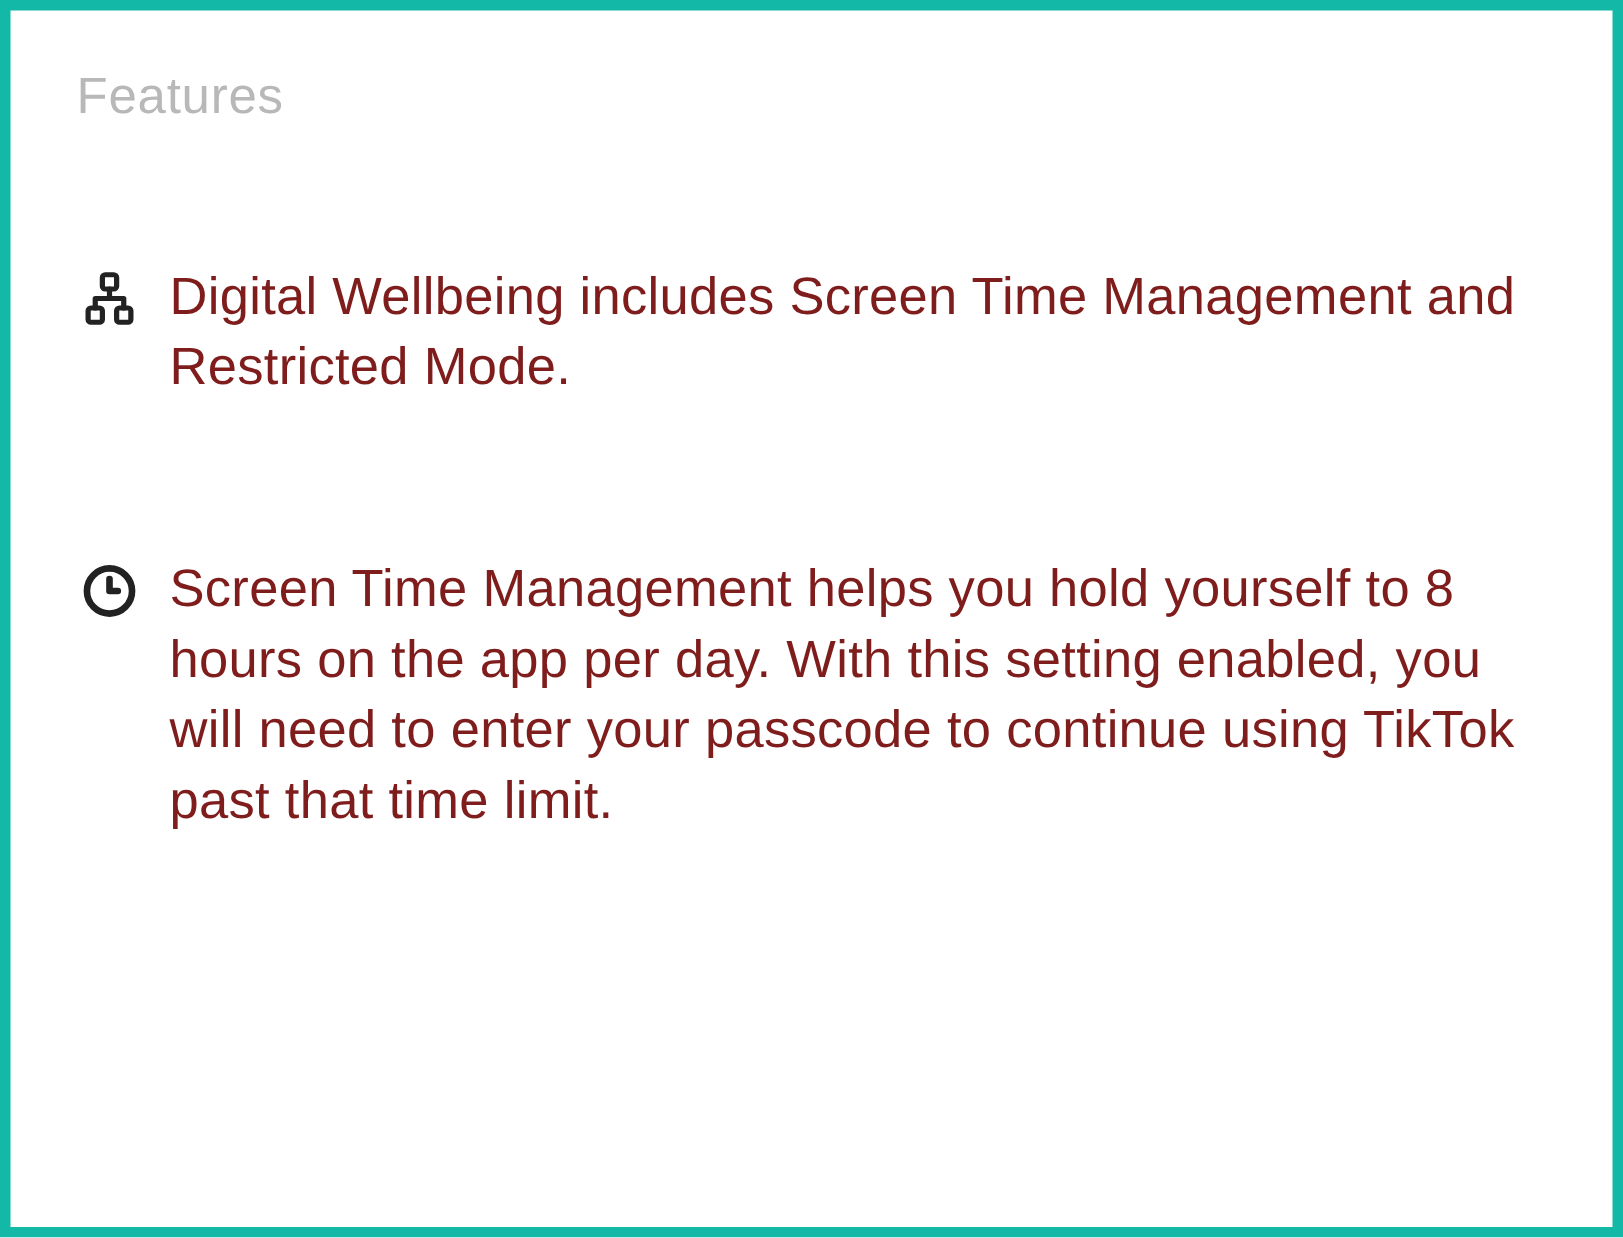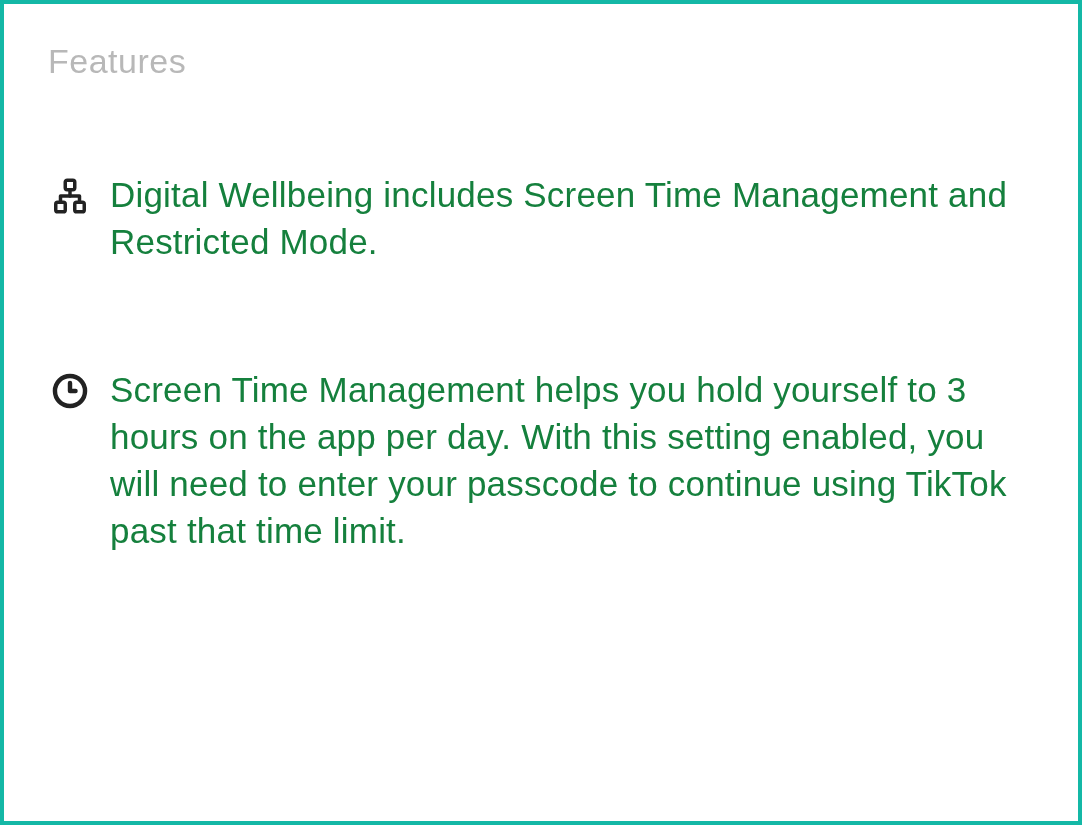--- a/index.html
+++ b/index.html
@@ -9,21 +9,21 @@
     }
     body {
       font-family: -apple-system, BlinkMacSystemFont, "Segoe UI", Helvetica, Arial, sans-serif;
       background: #ffffff;
       width: 1082px;
       height: 825px;
     }
     .container {
       width: 1082px;
       height: 825px;
-      border: 4px solid #14b8a6;
+      border: 7px solid #14b8a6;
       padding: 38px 44px;
       background: #ffffff;
     }
     .heading {
       font-size: 34px;
       color: #b8b8b8;
       font-weight: 400;
       letter-spacing: 0.5px;
       margin-bottom: 90px;
     }
@@ -40,21 +40,21 @@
     .icon-wrapper {
       flex-shrink: 0;
       width: 44px;
       display: flex;
       justify-content: center;
       padding-top: 6px;
     }
     .feature-text {
       font-size: 35px;
       line-height: 1.35;
-      color: #15803d;
+      color: #7f1d1d;
       font-weight: 400;
       letter-spacing: 0.2px;
     }
   </style>
 </head>
 <body>
 
 <div class="container">
   <div class="heading">Features</div>
 
@@ -73,18 +73,18 @@
       <div class="feature-text">Digital Wellbeing includes Screen Time Management and Restricted Mode.</div>
     </div>
 
     <div class="feature-item">
       <div class="icon-wrapper">
         <svg width="38" height="38" viewBox="0 0 24 24" fill="none" stroke="#222" stroke-width="2.8" stroke-linecap="round" stroke-linejoin="round">
           <circle cx="12" cy="12" r="9.5"></circle>
           <path d="M12 7 L12 12 L15.5 12"></path>
         </svg>
       </div>
-      <div class="feature-text">Screen Time Management helps you hold yourself to 3 hours on the app per day. With this setting enabled, you will need to enter your passcode to continue using TikTok past that time limit.</div>
+      <div class="feature-text">Screen Time Management helps you hold yourself to 8 hours on the app per day. With this setting enabled, you will need to enter your passcode to continue using TikTok past that time limit.</div>
     </div>
 
 
   </div>
 </div>
 
 </body></html>

